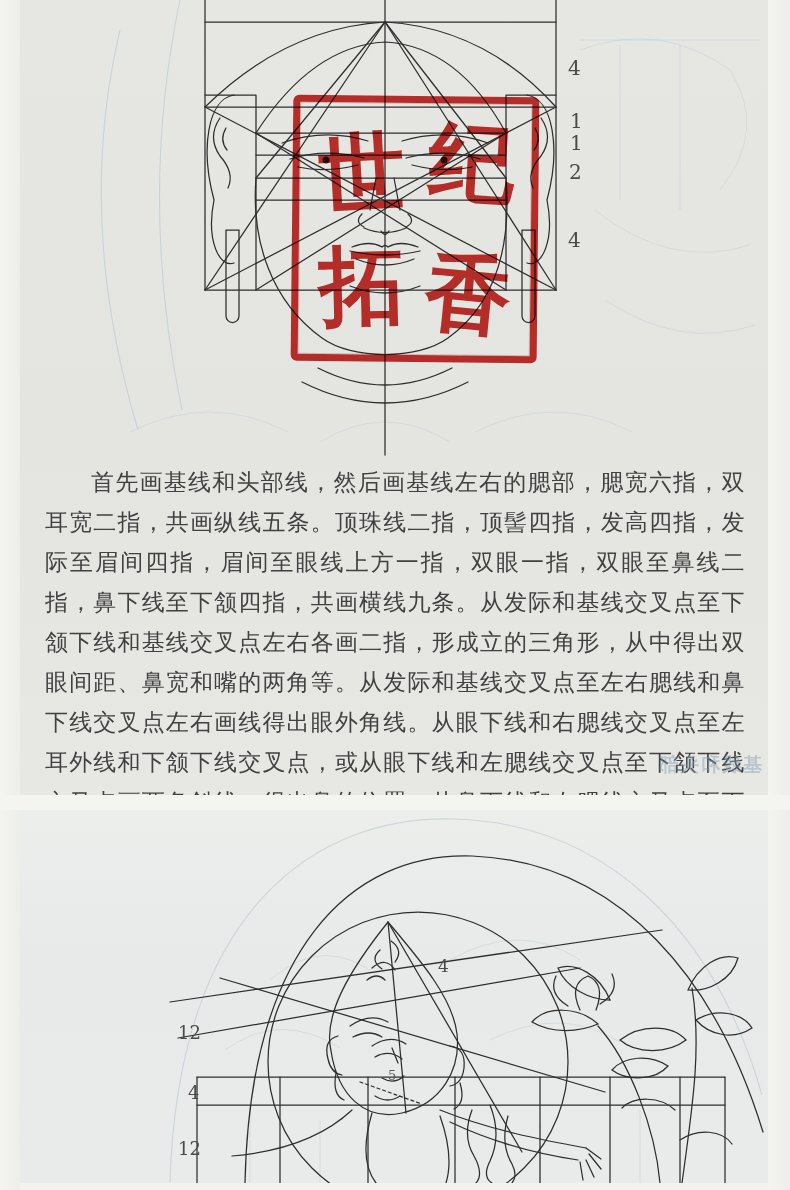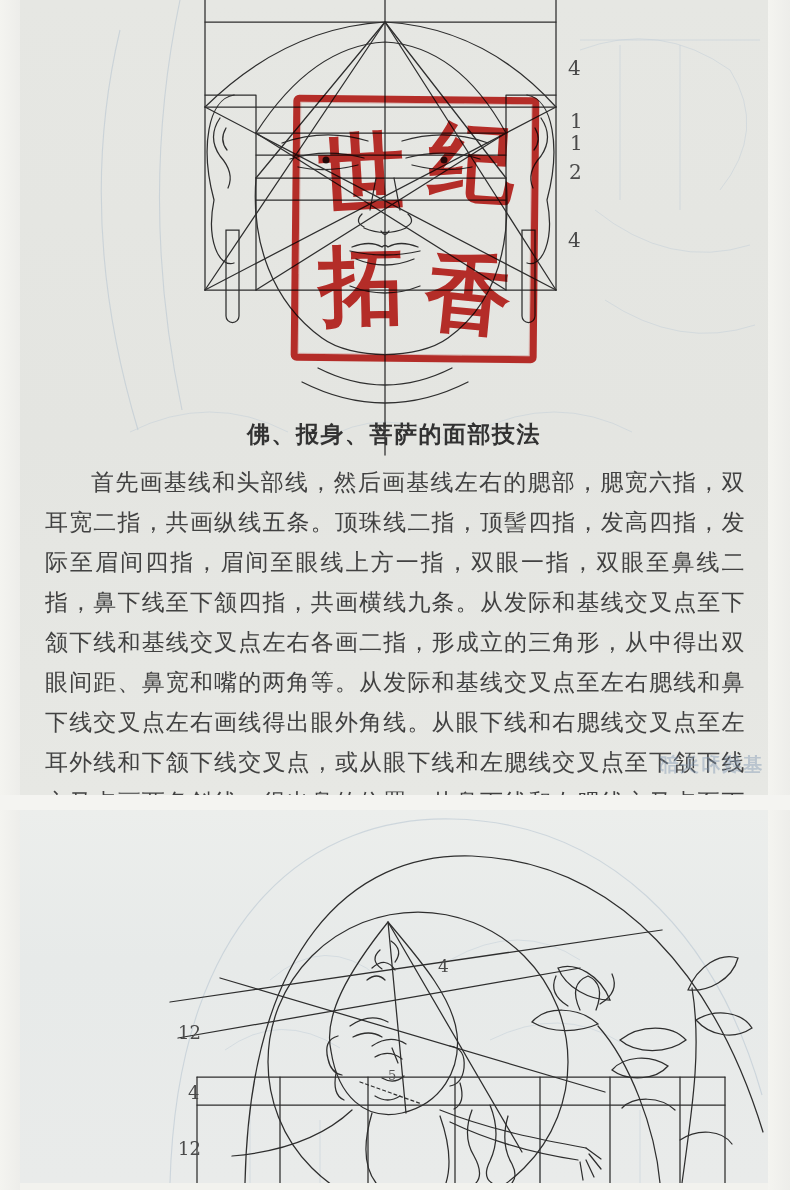--- a/index.html
+++ b/index.html
@@ -139,21 +139,20 @@
   <span class="num" style="left:549px;top:160px;">2</span>
   <span class="num" style="left:548px;top:228px;">4</span>
 
   <div class="seal">
     <span class="c0">世</span>
     <span class="c1">纪</span>
     <span class="c2">拓</span>
     <span class="c3">香</span>
   </div>
 
-  <div class="heading">佛、报身、菩萨的面部技法</div>
 
   <div class="body-text">首先画基线和头部线，然后画基线左右的腮部，腮宽六指，双耳宽二指，共画纵线五条。顶珠线二指，顶髻四指，发高四指，发际至眉间四指，眉间至眼线上方一指，双眼一指，双眼至鼻线二指，鼻下线至下颔四指，共画横线九条。从发际和基线交叉点至下颔下线和基线交叉点左右各画二指，形成立的三角形，从中得出双眼间距、鼻宽和嘴的两角等。从发际和基线交叉点至左右腮线和鼻下线交叉点左右画线得出眼外角线。从眼下线和右腮线交叉点至左耳外线和下颔下线交叉点，或从眼下线和左腮线交叉点至下颔下线交叉点画两条斜线，得出鼻的位置。从鼻下线和右腮线交叉点至下颔下线交叉点，或从鼻下线和左腮线交叉点至右腮线和下颔下线交叉点画线，得出嘴所处的位置。</div>
 
   <div class="showthrough">基线和头部</div>
 </div>
 
 <div class="gap"></div>
 
 <div class="photo" id="photo-bottom">
   <svg width="748" height="373" viewBox="0 0 748 373">

